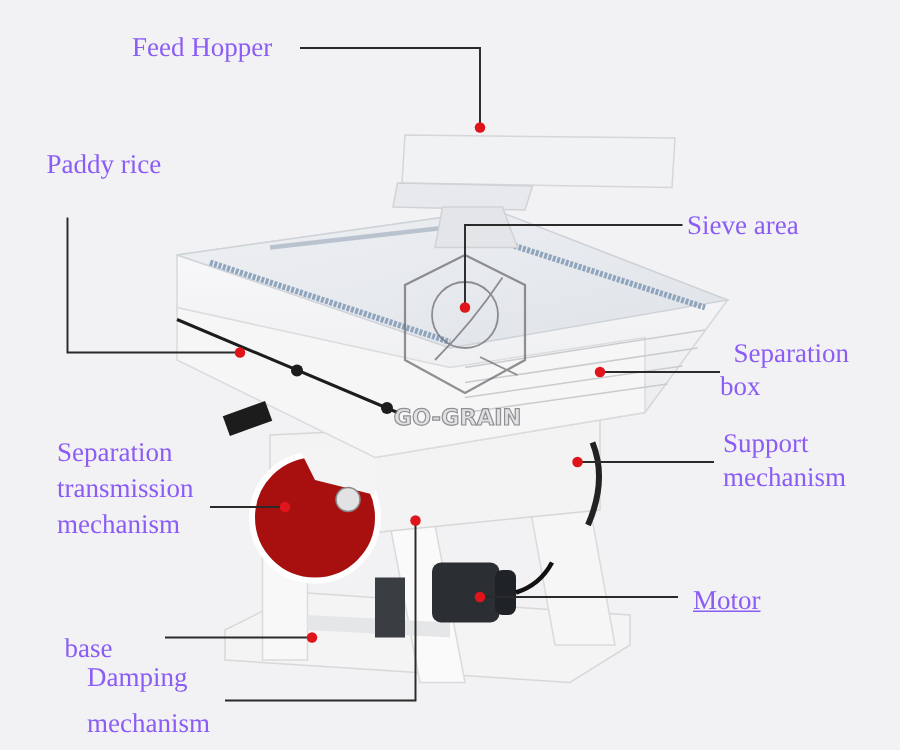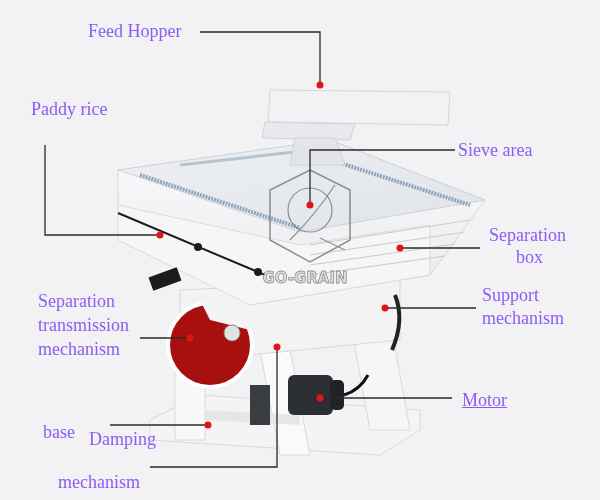--- a/index.html
+++ b/index.html
@@ -112,29 +112,29 @@
     </g>
   </svg>
 
   <div class="label" style="left:88px;top:20px;">Feed Hopper</div>
 
   <div class="label" style="left:31px;top:98px;">Paddy rice</div>
 
   <div class="label" style="left:458px;top:139px;">Sieve area</div>
 
   <div class="label" style="left:489px;top:224px;">Separation</div>
-  <div class="label" style="left:516px;top:246px;">box</div>
+  <div class="label" style="left:480px;top:246px;">box</div>
 
   <div class="label" style="left:482px;top:284px;">Support</div>
   <div class="label" style="left:482px;top:307px;">mechanism</div>
 
   <div class="label" style="left:38px;top:290px;">Separation</div>
   <div class="label" style="left:38px;top:314px;">transmission</div>
   <div class="label" style="left:38px;top:338px;">mechanism</div>
 
   <div class="label" style="left:43px;top:421px;font-family:Liberation Serif, serif;">base</div>
 
   <div class="label" style="left:462px;top:389px;text-decoration:underline;">Motor</div>
 
-  <div class="label" style="left:58px;top:428px;margin-left:31px;">Damping</div>
+  <div class="label" style="left:58px;top:440px;">Damping</div>
   <div class="label" style="left:58px;top:471px;">mechanism</div>
 
 </div>
 
 </body></html>

